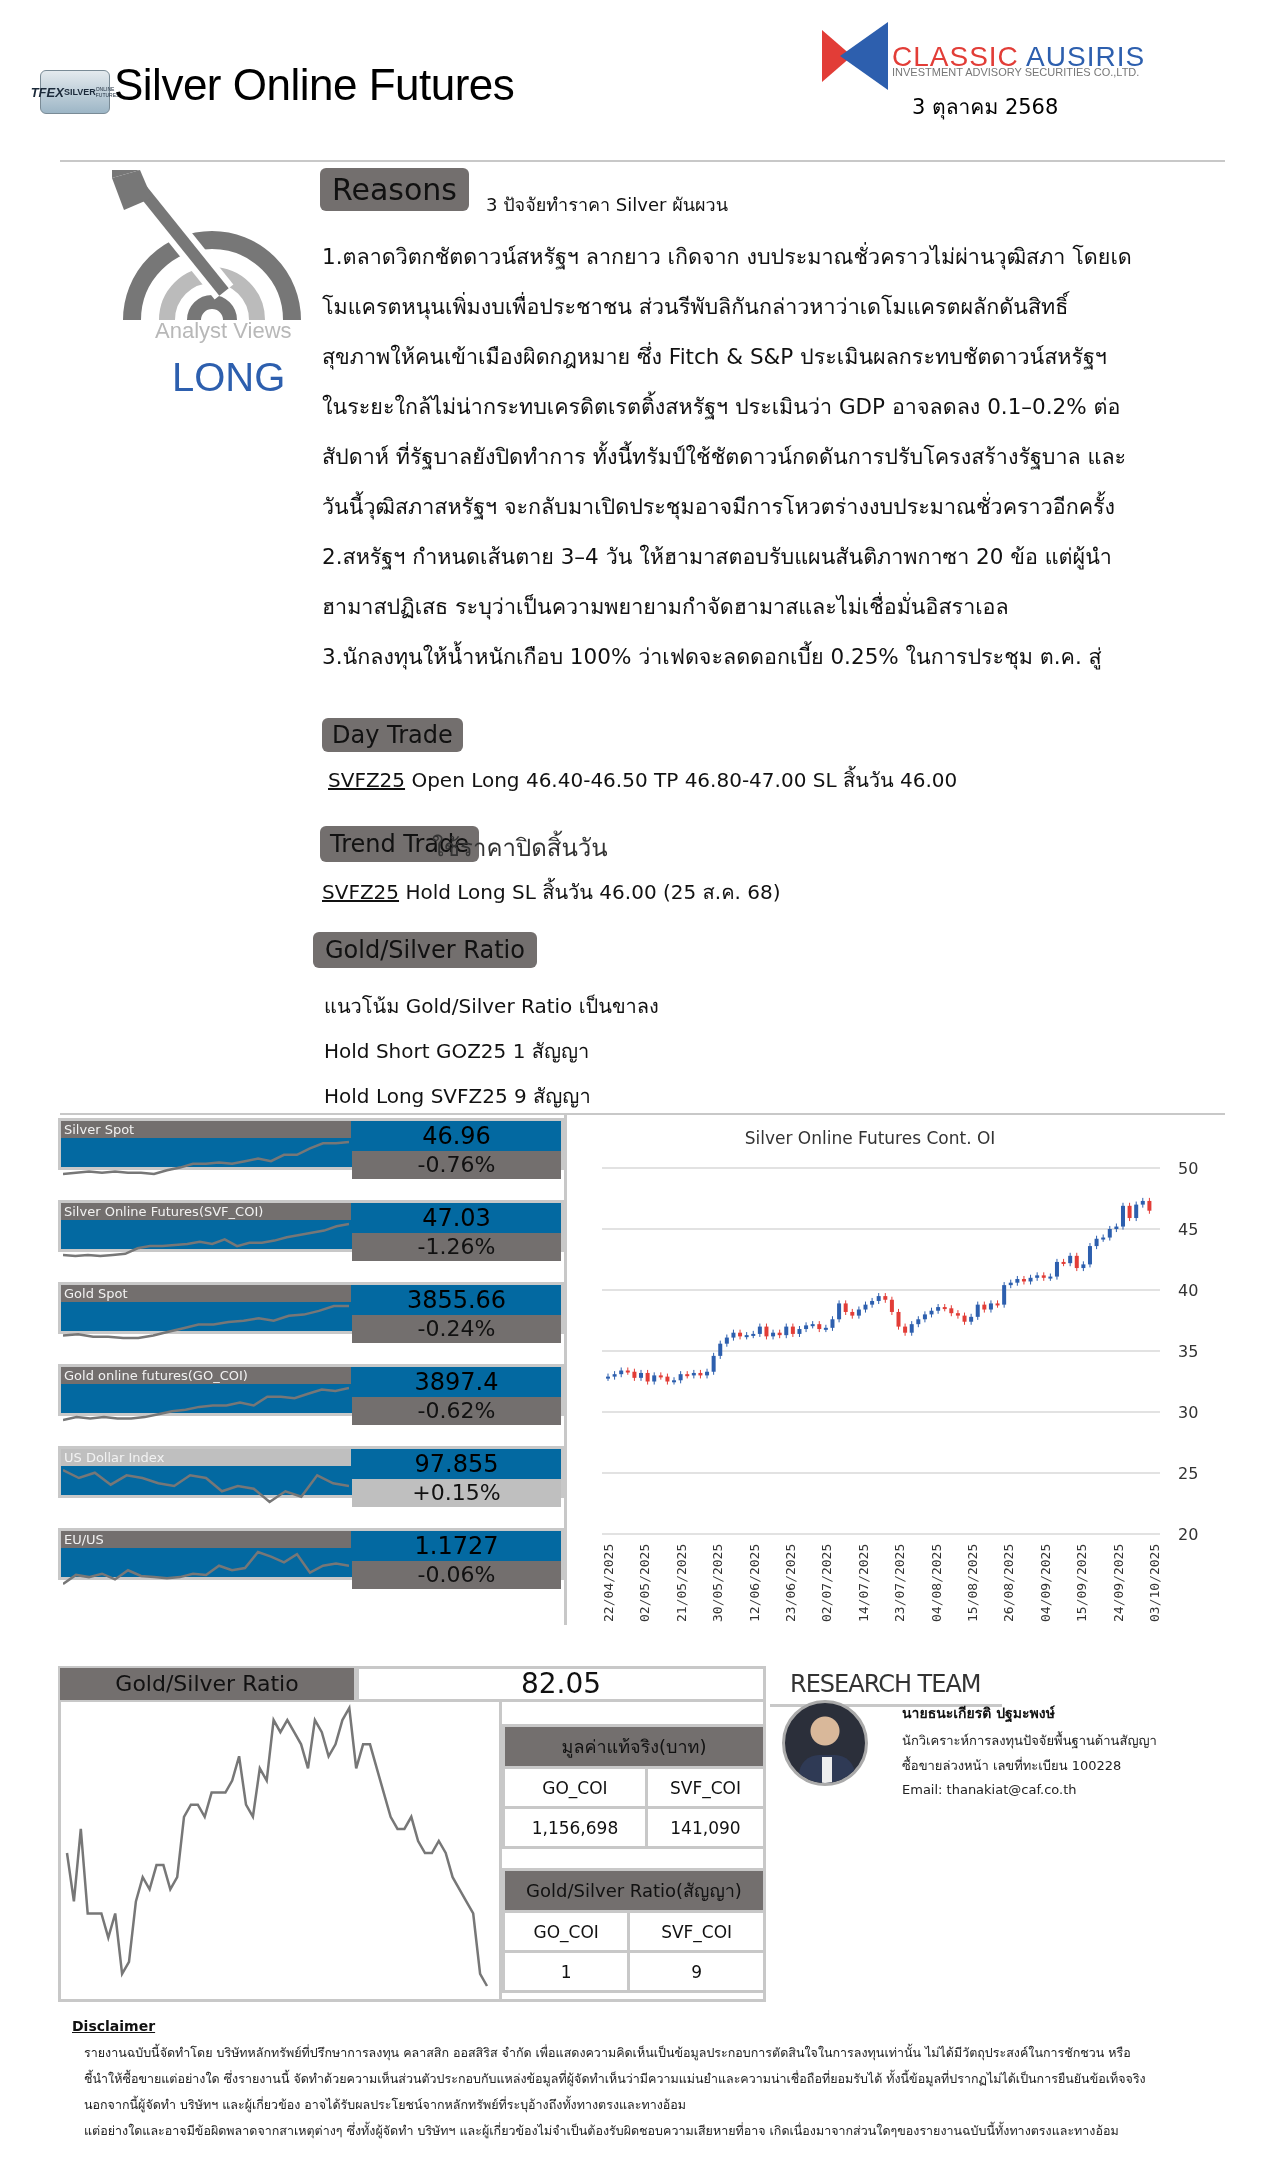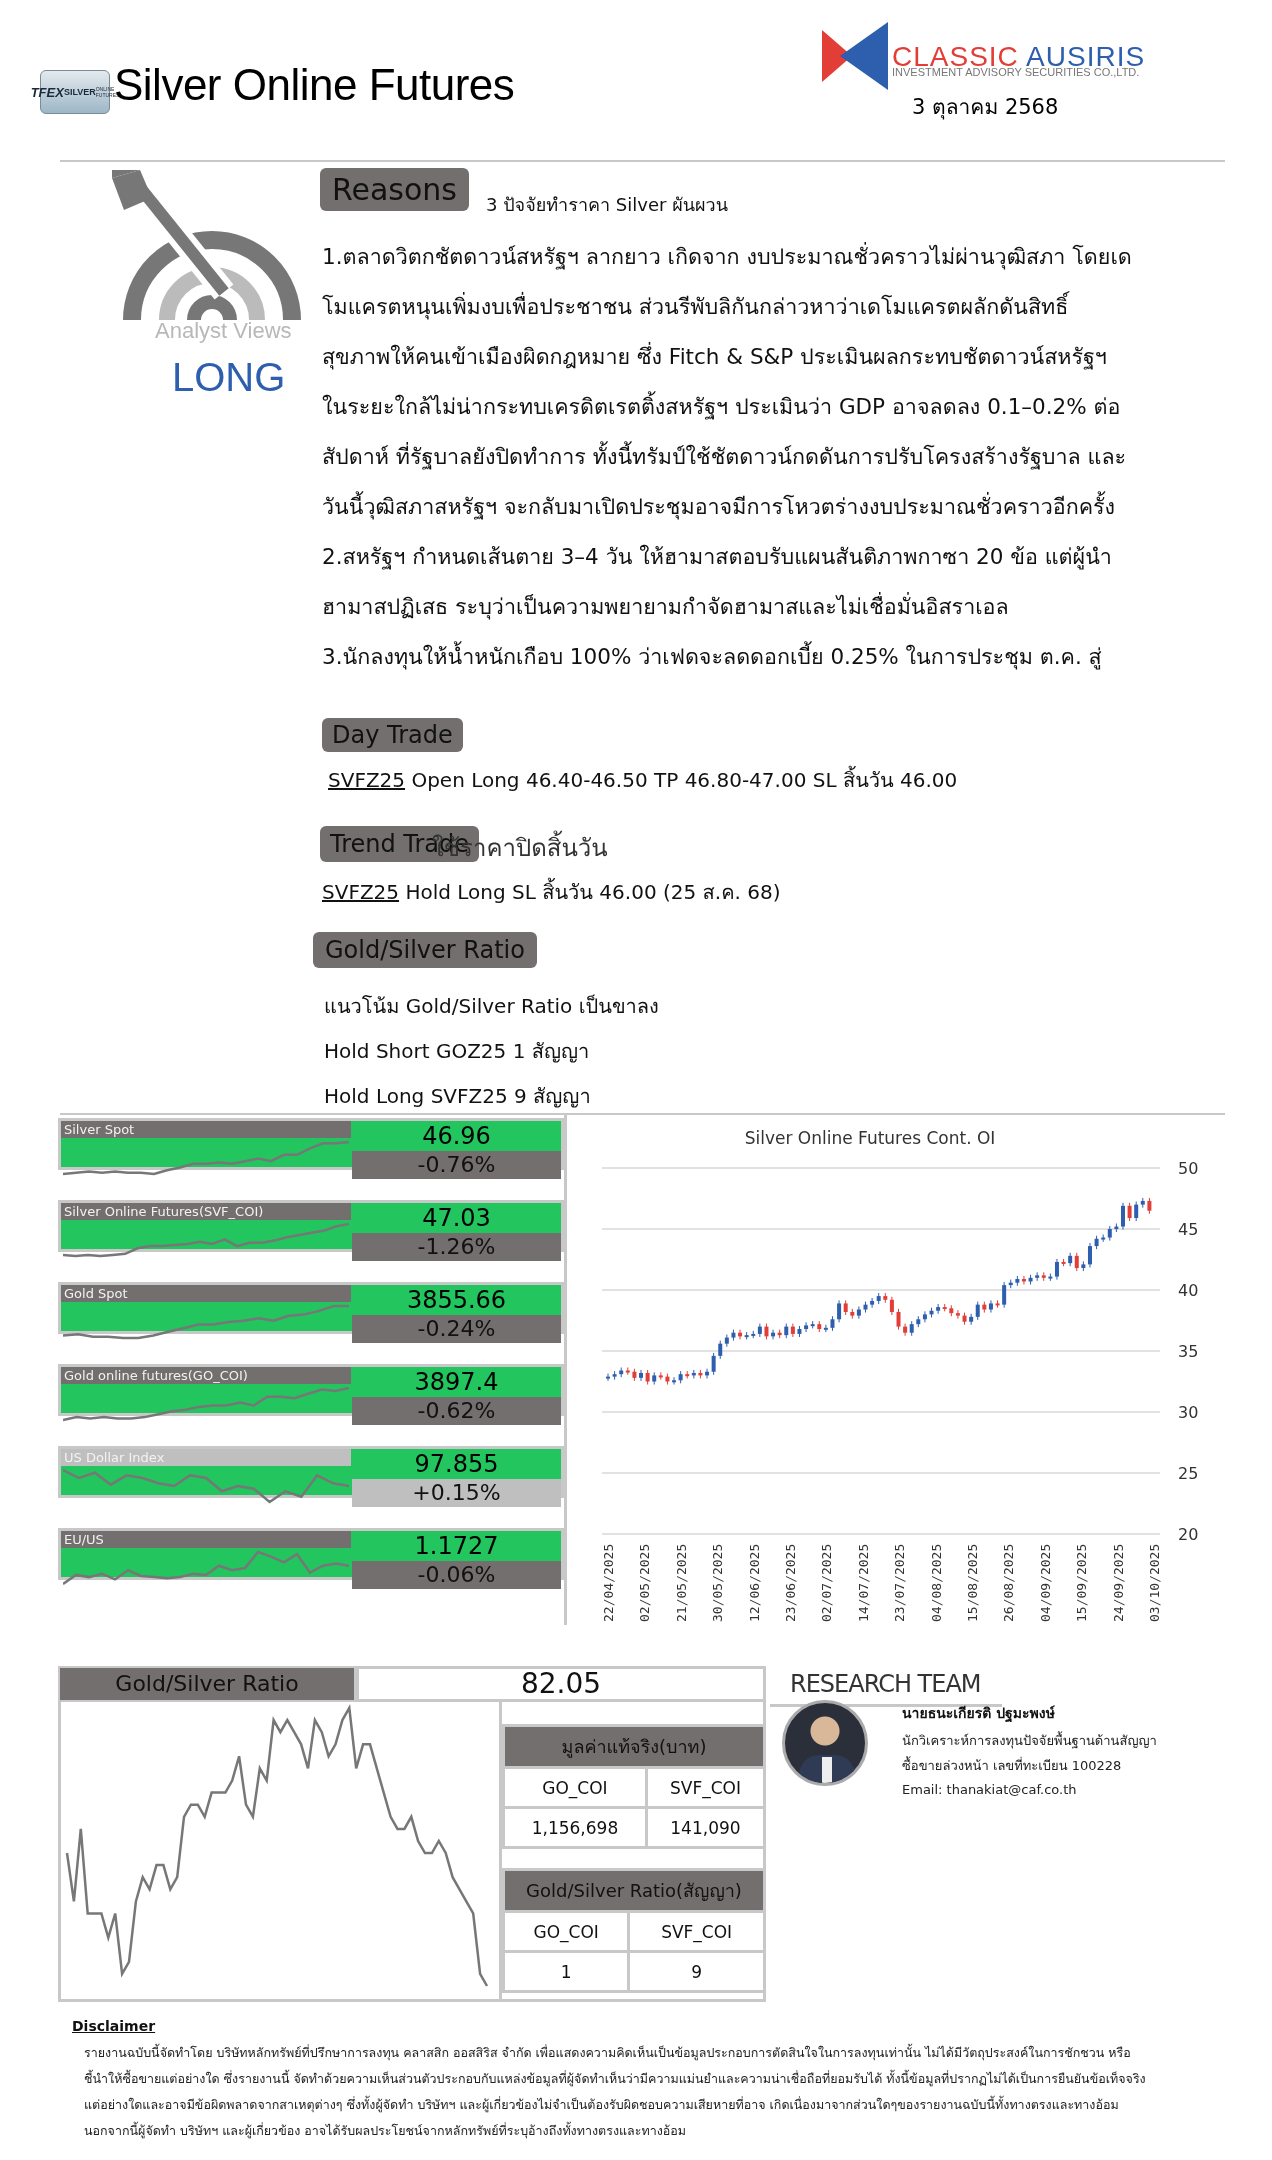--- a/index.html
+++ b/index.html
@@ -35,21 +35,21 @@
   #day-line { left: 328px; top: 764px; font-size: 20px; }
   #trend-pill { left: 320px; top: 826px; padding: 0 10px; font-size: 24px; height: 36px; line-height: 36px; }
   #trend-sub { left: 432px; top: 828px; font-size: 24px; color: #333; }
   #trend-line { left: 322px; top: 876px; font-size: 20px; }
   #gsr-pill { left: 313px; top: 932px; padding: 0 12px; font-size: 24px; height: 36px; line-height: 36px; }
   #gsr-lines { left: 324px; top: 984px; font-size: 20px; line-height: 45px; }
   .u { text-decoration: underline; }
   #mid-rule { left: 60px; top: 1113px; width: 1165px; height: 2px; background: #c8c8c8; }
 
   
-  .tile { position: absolute; left: 58px; width: 506px; height: 52px; border: 3px solid #c8c8c8; background: #22c55e; }
+  .tile { position: absolute; left: 58px; width: 506px; height: 52px; border: 3px solid #c8c8c8; background: #0369a1; }
   .tile .name { position: absolute; left: 0; top: 0; width: 290px; height: 17px; background: #736f6e; color: #f2f2f2; font-size: 13px; line-height: 17px; padding-left: 3px; white-space: nowrap; overflow: hidden; }
   .tile.light .name { background: #bfbfbf; }
   .tile svg { position: absolute; left: 2px; top: 18px; }
   .tile .price { position: absolute; left: 291px; top: 0; width: 209px; height: 30px; text-align: center; font-size: 24px; line-height: 30px; color: #000; }
   .tile .chg { position: absolute; left: 291px; top: 30px; width: 209px; height: 28px; background: #736f6e; text-align: center; font-size: 22px; line-height: 28px; color: #111; }
   .tile.light .chg { background: #bfbfbf; }
   #tile-col-rule { left: 564px; top: 1115px; width: 3px; height: 510px; background: #c8c8c8; }
 
   
   #cs-title { left: 590px; top: 1128px; width: 560px; text-align: center; font: 17px "DejaVu Sans", sans-serif; color: #333; }
@@ -445,15 +445,15 @@
   </div>
 <div id="analyst-name" class="abs">นายธนะเกียรติ ปฐมะพงษ์</div>
 <div id="analyst-role1" class="abs">นักวิเคราะห์การลงทุนปัจจัยพื้นฐานด้านสัญญา</div>
 <div id="analyst-role2" class="abs">ซื้อขายล่วงหน้า เลขที่ทะเบียน  100228</div>
 <div id="analyst-email" class="abs">Email:  thanakiat@caf.co.th</div>
 
 <div id="disclaimer-title" class="abs">Disclaimer </div>
 <div id="disclaimer-body" class="abs">
   <div>รายงานฉบับนี้จัดทำโดย บริษัทหลักทรัพย์ที่ปรึกษาการลงทุน คลาสสิก ออสสิริส จำกัด เพื่อแสดงความคิดเห็นเป็นข้อมูลประกอบการตัดสินใจในการลงทุนเท่านั้น  ไม่ได้มีวัตถุประสงค์ในการชักชวน  หรือ</div>
   <div>ชี้นำให้ซื้อขายแต่อย่างใด ซึ่งรายงานนี้ จัดทำด้วยความเห็นส่วนตัวประกอบกับแหล่งข้อมูลที่ผู้จัดทำเห็นว่ามีความแม่นยำและความน่าเชื่อถือที่ยอมรับได้  ทั้งนี้ข้อมูลที่ปรากฏไม่ได้เป็นการยืนยันข้อเท็จจริง</div>
+  <div>นอกจากนี้ผู้จัดทำ บริษัทฯ และผู้เกี่ยวข้อง อาจได้รับผลประโยชน์จากหลักทรัพย์ที่ระบุอ้างถึงทั้งทางตรงและทางอ้อม</div>
   <div>แต่อย่างใดและอาจมีข้อผิดพลาดจากสาเหตุต่างๆ  ซึ่งทั้งผู้จัดทำ บริษัทฯ และผู้เกี่ยวข้องไม่จำเป็นต้องรับผิดชอบความเสียหายที่อาจ  เกิดเนื่องมาจากส่วนใดๆของรายงานฉบับนี้ทั้งทางตรงและทางอ้อม</div>
-  <div>นอกจากนี้ผู้จัดทำ บริษัทฯ และผู้เกี่ยวข้อง อาจได้รับผลประโยชน์จากหลักทรัพย์ที่ระบุอ้างถึงทั้งทางตรงและทางอ้อม</div>
 </div>
 
 </body></html>

